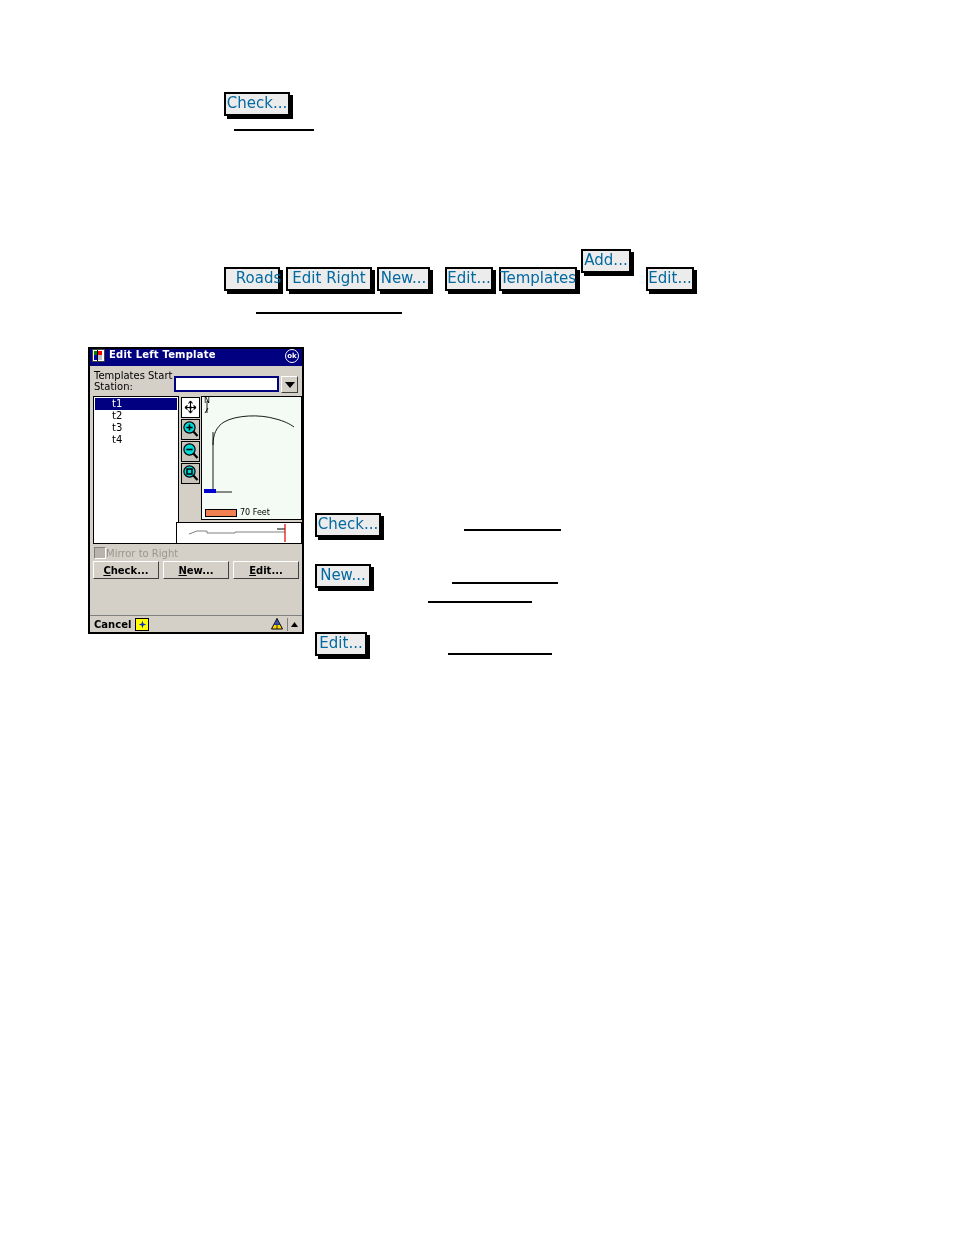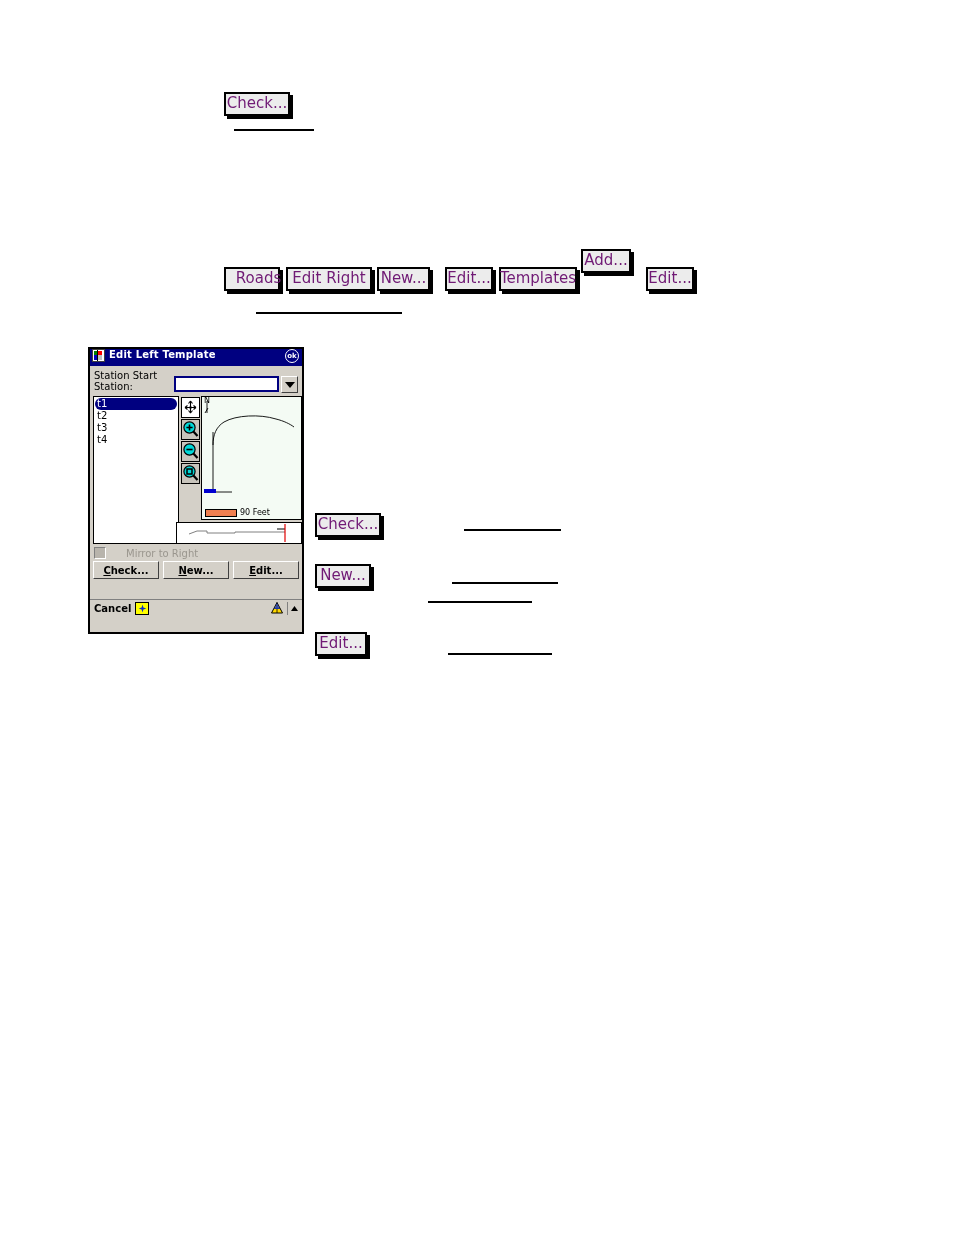--- a/index.html
+++ b/index.html
@@ -17,21 +17,21 @@
 
   
   .doc-btn {
     position: absolute;
     display: inline-flex;
     align-items: center;
     justify-content: center;
     background: #ececec;
     border: 2px solid #000000;
     box-shadow: 3px 3px 0 0 #000000;
-    color: #701a75;
+    color: #0369a1;
     font-family: "DejaVu Sans", sans-serif;
     font-size: 15px;
     line-height: 1;
     padding: 3px 7px 4px 7px;
     white-space: nowrap;
     box-sizing: border-box;
   }
 
   .doc-rule {
     position: absolute;
@@ -165,24 +165,23 @@
     flex: 0 0 auto;
     background: #ffffff;
     border: 1px solid #000000;
     box-sizing: border-box;
     padding: 1px;
     overflow: hidden;
   }
   .tpl-item {
     font-size: 10px;
     line-height: 12px;
-    padding: 0 2px;
+    padding: 0 17px;
     color: #000000;
     white-space: nowrap;
-    border-radius: 6px;
   }
   .tpl-item.selected {
     background: #000080;
     color: #ffffff;
   }
 
   .tool-col {
     width: 22px;
     flex: 0 0 auto;
     background: #d4d0c8;
@@ -270,21 +269,21 @@
     border-top: 1px solid #808080;
     border-left: 1px solid #808080;
     border-right: 1px solid #ffffff;
     border-bottom: 1px solid #ffffff;
     flex: 0 0 auto;
     box-sizing: border-box;
   }
   .cb-label {
     font-size: 10px;
     color: #9a968e;
-    margin-left: 20px;
+    margin-left: 0;
     line-height: 11px;
   }
 
   .btn-row {
     display: flex;
     justify-content: space-between;
     padding: 0 3px 2px 3px;
   }
   .dlg-btn {
     width: 66px;
@@ -301,21 +300,21 @@
     font-weight: bold;
     color: #000000;
     box-sizing: border-box;
   }
   .dlg-btn u { text-decoration: underline; }
 
   .taskbar {
     position: absolute;
     left: 0;
     right: 0;
-    bottom: 16px;
+    bottom: 0;
     height: 17px;
     background: #d4d0c8;
     border-top: 1px solid #808080;
     display: flex;
     align-items: center;
     padding: 0 1px;
     box-sizing: border-box;
   }
   .taskbar-cancel {
     font-size: 10px;
@@ -396,21 +395,21 @@
         <rect x="5" y="5" width="4" height="5" fill="#c0c0c0"></rect>
         <rect x="4" y="0" width="1" height="11" fill="#000000"></rect>
       </svg>
     </span>
     <span class="title-text">Edit Left Template</span>
     <span class="ok-btn">ok</span>
   </div>
 
   <div class="field-row">
     <span class="field-label">
-      <span>Station Start</span><br>
+      <span>Templates Start</span><br>
       <span>Station:</span>
     </span>
     <span class="station-input">
       <span class="station-value">0+00.0</span>
     </span>
     <span class="dropdown-btn">
       <span class="arrow-down"></span>
     </span>
   </div>
 
@@ -470,21 +469,21 @@
           <path d="M11 35 L11 95 L11 95" stroke="#000000" stroke-width="0.9" fill="none"></path>
           <path d="M11 36 C11 26 14 18 22 13 C34 6 58 5 74 10 C82 12 88 15 92 18" stroke="#000000" stroke-width="0.9" fill="none" transform="translate(0,12)"></path>
           <path d="M11 95 L30 95" stroke="#000000" stroke-width="0.9" fill="none"></path>
           <rect x="2" y="92" width="12" height="4" fill="#0000d0"></rect>
           <path d="M5 4 L5 16" stroke="#000000" stroke-width="0.9"></path>
           <path d="M3 16 L6 11" stroke="#000000" stroke-width="0.9"></path>
         </svg>
         <span class="north-mark">N</span>
         <span class="scalebar">
           <span class="scalebar-box"></span>
-          <span class="scalebar-text">90 Feet</span>
+          <span class="scalebar-text">70 Feet</span>
         </span>
       </div>
       <div class="xsec-view">
         <svg width="120" height="20" viewBox="0 0 120 20" preserveAspectRatio="none">
           <rect x="0" y="0" width="120" height="20" fill="#ffffff"></rect>
           <path d="M12 11 L20 8 L30 8 L30 10 L58 10 L58 9 L100 9 L108 9" stroke="#808080" stroke-width="1" fill="none"></path>
           <path d="M100 6 L108 6" stroke="#000000" stroke-width="1" fill="none"></path>
           <path d="M108 1 L108 19" stroke="#e00000" stroke-width="1.2"></path>
         </svg>
       </div>

